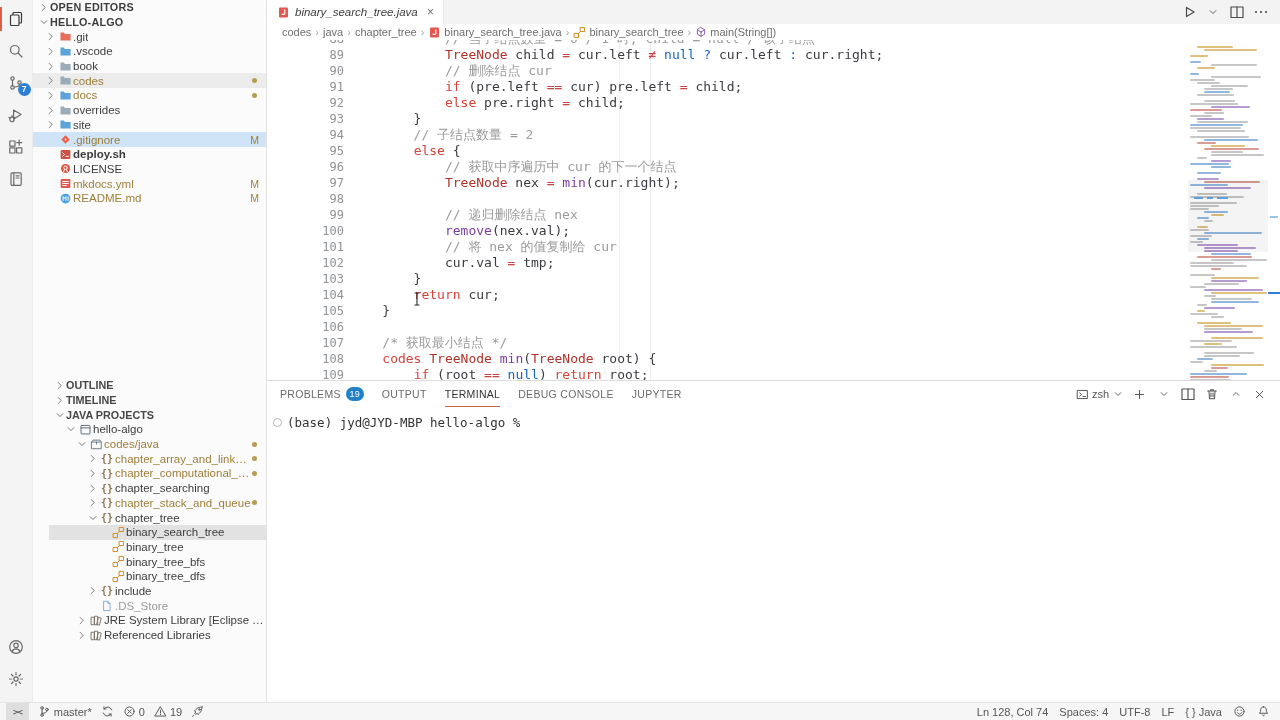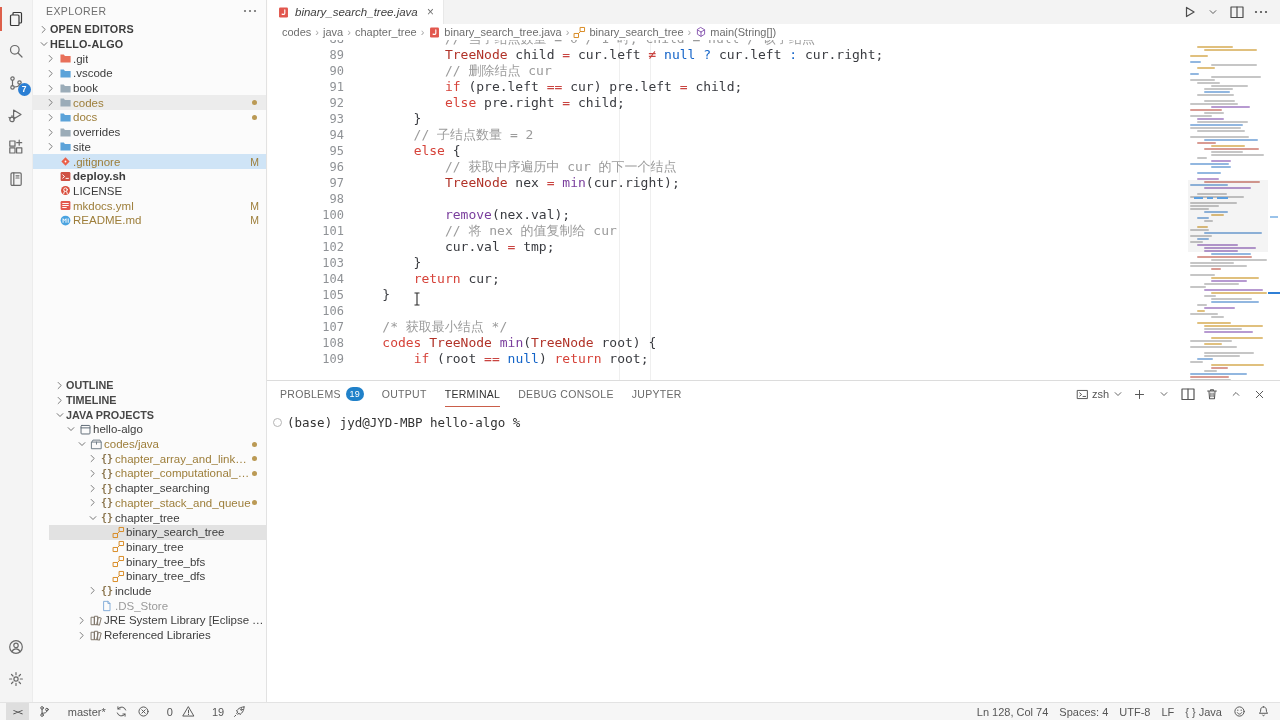--- a/index.html
+++ b/index.html
@@ -72,21 +72,21 @@
   .shell-pick{display:flex;align-items:center;gap:3px;cursor:pointer;}
   .terminal{position:absolute;left:0;right:0;top:26px;bottom:0;font-family:"DejaVu Sans Mono",monospace;
             font-size:12.5px;color:#333;padding:8px 0 0 6px;cursor:text;}
   .term-line{display:flex;align-items:center;}
   .term-dec{width:7px;height:7px;border:1.5px solid #b5b5b5;border-radius:50%;margin-right:5px;flex:none;}
   
   .status-bar{position:absolute;left:0;right:0;bottom:0;height:18px;background:#f6f6f6;border-top:1px solid #e3e3e3;
       display:flex;align-items:center;font-size:11px;color:#565656;box-sizing:border-box;}
   .sb-left{display:flex;align-items:center;gap:9px;padding-left:6px;}
   .sb-right{margin-left:auto;display:flex;align-items:center;gap:11px;padding-right:10px;}
-  .st-item{display:flex;align-items:center;gap:17px;cursor:pointer;white-space:nowrap;}
+  .st-item{display:flex;align-items:center;gap:3px;cursor:pointer;white-space:nowrap;}
   .remote-box{background:#dedede;height:18px;display:flex;align-items:center;padding:0 7px;
       font-family:"DejaVu Sans Mono",monospace;font-size:9px;color:#444;cursor:pointer;}
   svg{display:block;}
 </style>
 </head>
 <body>
 
 <div id="app">
 
   <div class="activity-bar" id="activity-bar">
@@ -143,31 +143,20 @@
         <div class="ab-item">
           <svg width="16" height="16" viewBox="0 0 16 16" fill="none" stroke="#6a6a6a" stroke-width="1.2" stroke-linecap="round" stroke-linejoin="round">
             <circle cx="8" cy="8" r="2.1"></circle>
             <path d="M8 1.6v2.1M8 12.3v2.1M1.6 8h2.1M12.3 8h2.1M3.5 3.5L5 5M11 11l1.5 1.5M12.5 3.5L11 5M5 11l-1.5 1.5"></path>
           </svg>
         </div>
       </div>
     </div>
 
   <div class="sidebar">
-    <div class="sb-header">
-      <span>EXPLORER</span>
-      <span class="spacer"></span>
-      <span class="abtn" id="explorer-more">
-          <svg width="16" height="16" viewBox="0 0 16 16" fill="none" stroke="#6f6f6f" stroke-width="1.2" stroke-linecap="round" stroke-linejoin="round">
-            <circle cx="3" cy="8" r="1.1" fill="#6f6f6f" stroke="none"></circle>
-            <circle cx="8" cy="8" r="1.1" fill="#6f6f6f" stroke="none"></circle>
-            <circle cx="13" cy="8" r="1.1" fill="#6f6f6f" stroke="none"></circle>
-          </svg>
-        </span>
-    </div>
     <div class="trow bold" style="padding-left:4px">
       <span class="chev" id="oe-chev">
           <svg width="11" height="11" viewBox="0 0 16 16" fill="none" stroke="#646464" stroke-width="1.2" stroke-linecap="round" stroke-linejoin="round">
             <path d="M6 3.5L10.5 8 6 12.5"></path>
           </svg>
         </span>
       <span class="lbl">OPEN EDITORS</span>
     </div>
     <div class="trow bold" style="padding-left:4px">
       <span class="chev" id="root-chev">
@@ -655,20 +644,21 @@
           <div class="code-line"><span class="ln">89</span><span><span class="tk-p">            </span><span class="tk-t">TreeNode</span><span class="tk-p"> child </span><span class="tk-o">=</span><span class="tk-p"> cur.left </span><span class="tk-o">≠</span><span class="tk-p"> </span><span class="tk-b">null</span><span class="tk-p"> </span><span class="tk-b">?</span><span class="tk-p"> cur.left </span><span class="tk-b">:</span><span class="tk-p"> cur.right;</span></span></div>
           <div class="code-line"><span class="ln">90</span><span><span class="tk-c">            // 删除结点 cur</span></span></div>
           <div class="code-line"><span class="ln">91</span><span><span class="tk-p">            </span><span class="tk-k">if</span><span class="tk-p"> (pre.left </span><span class="tk-o">==</span><span class="tk-p"> cur) pre.left </span><span class="tk-o">=</span><span class="tk-p"> child;</span></span></div>
           <div class="code-line"><span class="ln">92</span><span><span class="tk-p">            </span><span class="tk-k">else</span><span class="tk-p"> pre.right </span><span class="tk-o">=</span><span class="tk-p"> child;</span></span></div>
           <div class="code-line"><span class="ln">93</span><span><span class="tk-p">        }</span></span></div>
           <div class="code-line"><span class="ln">94</span><span><span class="tk-c">        // 子结点数量 = 2</span></span></div>
           <div class="code-line"><span class="ln">95</span><span><span class="tk-p">        </span><span class="tk-k">else</span><span class="tk-p"> {</span></span></div>
           <div class="code-line"><span class="ln">96</span><span><span class="tk-c">            // 获取中序遍历中 cur 的下一个结点</span></span></div>
           <div class="code-line"><span class="ln">97</span><span><span class="tk-p">            </span><span class="tk-t">TreeNode</span><span class="tk-p"> nex </span><span class="tk-o">=</span><span class="tk-p"> </span><span class="tk-f">min</span><span class="tk-p">(cur.right);</span></span></div>
           <div class="code-line"><span class="ln">98</span></div>
+          <div class="code-line"><span class="ln">99</span><span><span class="tk-c">            // 递归删除结点 nex</span></span></div>
           <div class="code-line"><span class="ln">100</span><span><span class="tk-p">            </span><span class="tk-f">remove</span><span class="tk-p">(nex.val);</span></span></div>
           <div class="code-line"><span class="ln">101</span><span><span class="tk-c">            // 将 nex 的值复制给 cur</span></span></div>
           <div class="code-line"><span class="ln">102</span><span><span class="tk-p">            cur.val </span><span class="tk-o">=</span><span class="tk-p"> tmp;</span></span></div>
           <div class="code-line"><span class="ln">103</span><span><span class="tk-p">        }</span></span></div>
           <div class="code-line"><span class="ln">104</span><span><span class="tk-p">        </span><span class="tk-k">return</span><span class="tk-p"> cur;</span></span></div>
           <div class="code-line"><span class="ln">105</span><span><span class="tk-p">    }</span></span></div>
           <div class="code-line"><span class="ln">106</span><span></span></div>
           <div class="code-line"><span class="ln">107</span><span><span class="tk-p">    </span><span class="tk-c">/* 获取最小结点 */</span></span></div>
           <div class="code-line"><span class="ln">108</span><span><span class="tk-p">    </span><span class="tk-k">codes</span><span class="tk-p"> </span><span class="tk-t">TreeNode</span><span class="tk-p"> </span><span class="tk-f">min</span><span class="tk-p">(</span><span class="tk-t">TreeNode</span><span class="tk-p"> root) {</span></span></div>
           <div class="code-line"><span class="ln">109</span><span><span class="tk-p">        </span><span class="tk-k">if</span><span class="tk-p"> (root </span><span class="tk-o">==</span><span class="tk-p"> </span><span class="tk-b">null</span><span class="tk-p">) </span><span class="tk-k">return</span><span class="tk-p"> root;</span></span></div>

